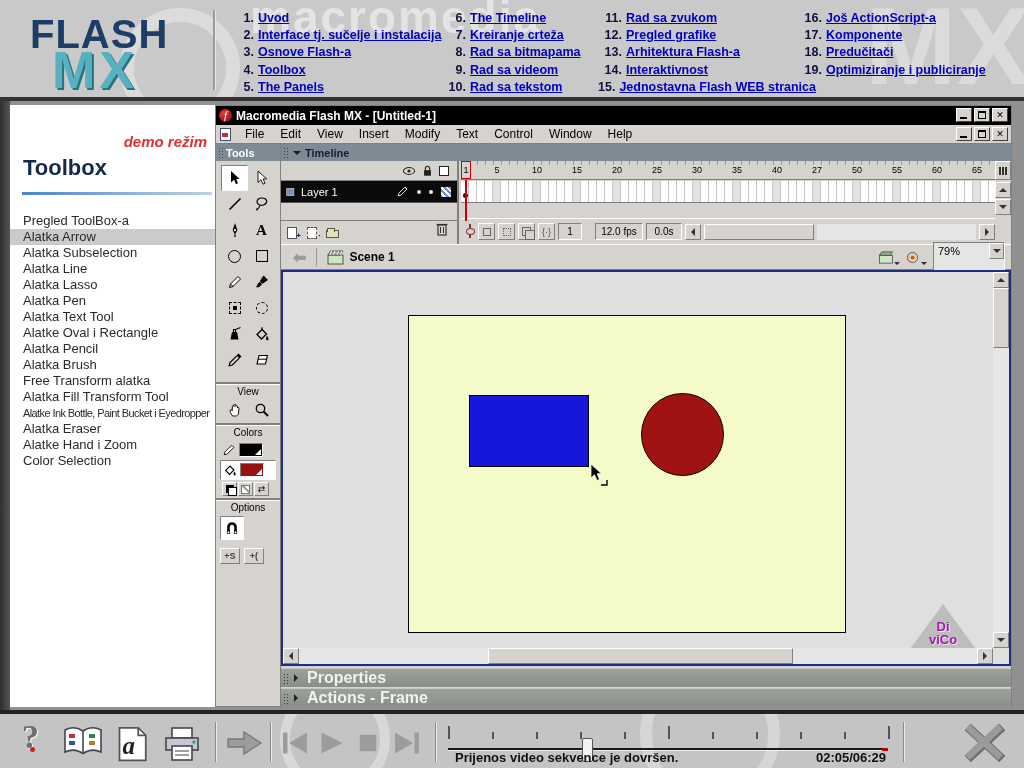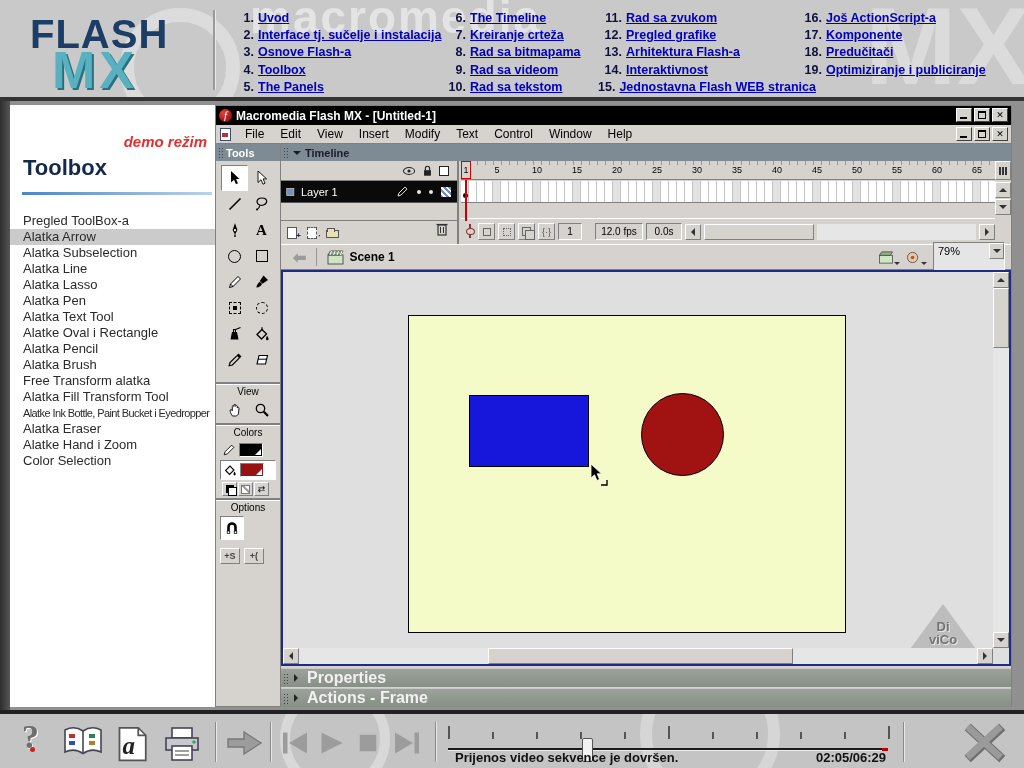--- a/index.html
+++ b/index.html
@@ -153,21 +153,21 @@
   .zoom-btn { position:absolute; right:0; top:0; width:15px; height:16px; background:#D6D3CE; border:1px solid; border-color:#fff #808080 #808080 #fff; display:flex; align-items:center; justify-content:center; }
 
   
   .stage-region { position:absolute; left:0; top:126px; width:100%; height:396px; border:2px solid #1F2C83; background:#DFDFDF; }
   .stage-canvas { position:absolute; left:125px; top:43px; width:438px; height:318px; border:1px solid #000; }
   .shape-rect { position:absolute; left:60px; top:79px; width:120px; height:72px; border:1px solid #000; cursor:pointer; }
   .shape-circle { position:absolute; left:232px; top:77px; width:83px; height:83px; border:1px solid #000; border-radius:50%; cursor:pointer; }
   .stage-cursor { position:absolute; left:180px; top:148px; }
   .divico { position:absolute; right:28px; top:332px; width:76px; height:52px; }
   .divico::before { content:""; position:absolute; left:0; top:0; width:0; height:0; border:38px solid transparent; border-bottom:52px solid #BDBDBD; border-top:none; }
-  .divico .dv-txt { position:absolute; left:0; top:16px; width:76px; text-align:center; font-size:13px; font-weight:bold; color:#737373; line-height:13px; text-shadow:1px 1px 0 #E8E8E8; }
+  .divico .dv-txt { position:absolute; left:0; top:16px; width:76px; text-align:center; font-size:13px; font-weight:bold; color:#a21caf; line-height:13px; text-shadow:1px 1px 0 #E8E8E8; }
   .v-scroll { position:absolute; right:0; top:0; width:16px; bottom:16px; background:#E6E6E6; }
   .v-scroll .vthumb { position:absolute; left:0; top:16px; width:16px; height:60px; background:#D6D3CE; border:1px solid; border-color:#fff #808080 #808080 #fff; }
   .h-scroll { position:absolute; left:0; bottom:0; right:16px; height:16px; background:#E6E6E6; }
   .h-scroll .hthumb { position:absolute; left:205px; top:0; width:305px; height:16px; background:#D6D3CE; border:1px solid; border-color:#fff #808080 #808080 #fff; }
   .corner-btns { position:absolute; right:0; bottom:0; width:16px; height:16px; }
 
   
   .col-panel { position:absolute; left:0; width:100%; height:19px; background:linear-gradient(#9AA29A,#878F87); border-top:1px solid #C8C8C8; display:flex; align-items:center; cursor:pointer; }
   .col-panel.p1 { top:524px; }
   .col-panel.p2 { top:544px; }
@@ -566,21 +566,21 @@
             <div class="ruler" id="ruler">
               <div class="playhead">1</div>
             <span class="ruler-num" style="left: 36px;">5</span>
                 <span class="ruler-num" style="left: 76px;">10</span>
                 <span class="ruler-num" style="left: 116px;">15</span>
                 <span class="ruler-num" style="left: 156px;">20</span>
                 <span class="ruler-num" style="left: 196px;">25</span>
                 <span class="ruler-num" style="left: 236px;">30</span>
                 <span class="ruler-num" style="left: 276px;">35</span>
                 <span class="ruler-num" style="left: 316px;">40</span>
-                <span class="ruler-num" style="left: 356px;">45</span>
+                <span class="ruler-num" style="left: 356px;">27</span>
                 <span class="ruler-num" style="left: 396px;">50</span>
                 <span class="ruler-num" style="left: 436px;">55</span>
                 <span class="ruler-num" style="left: 476px;">60</span>
                 <span class="ruler-num" style="left: 516px;">65</span>
               </div>
             <div class="ph-line"></div>
             <div class="frame-row">
               <span class="keyframe-dot"></span>
             </div>
             <div class="tl-gap"></div>

